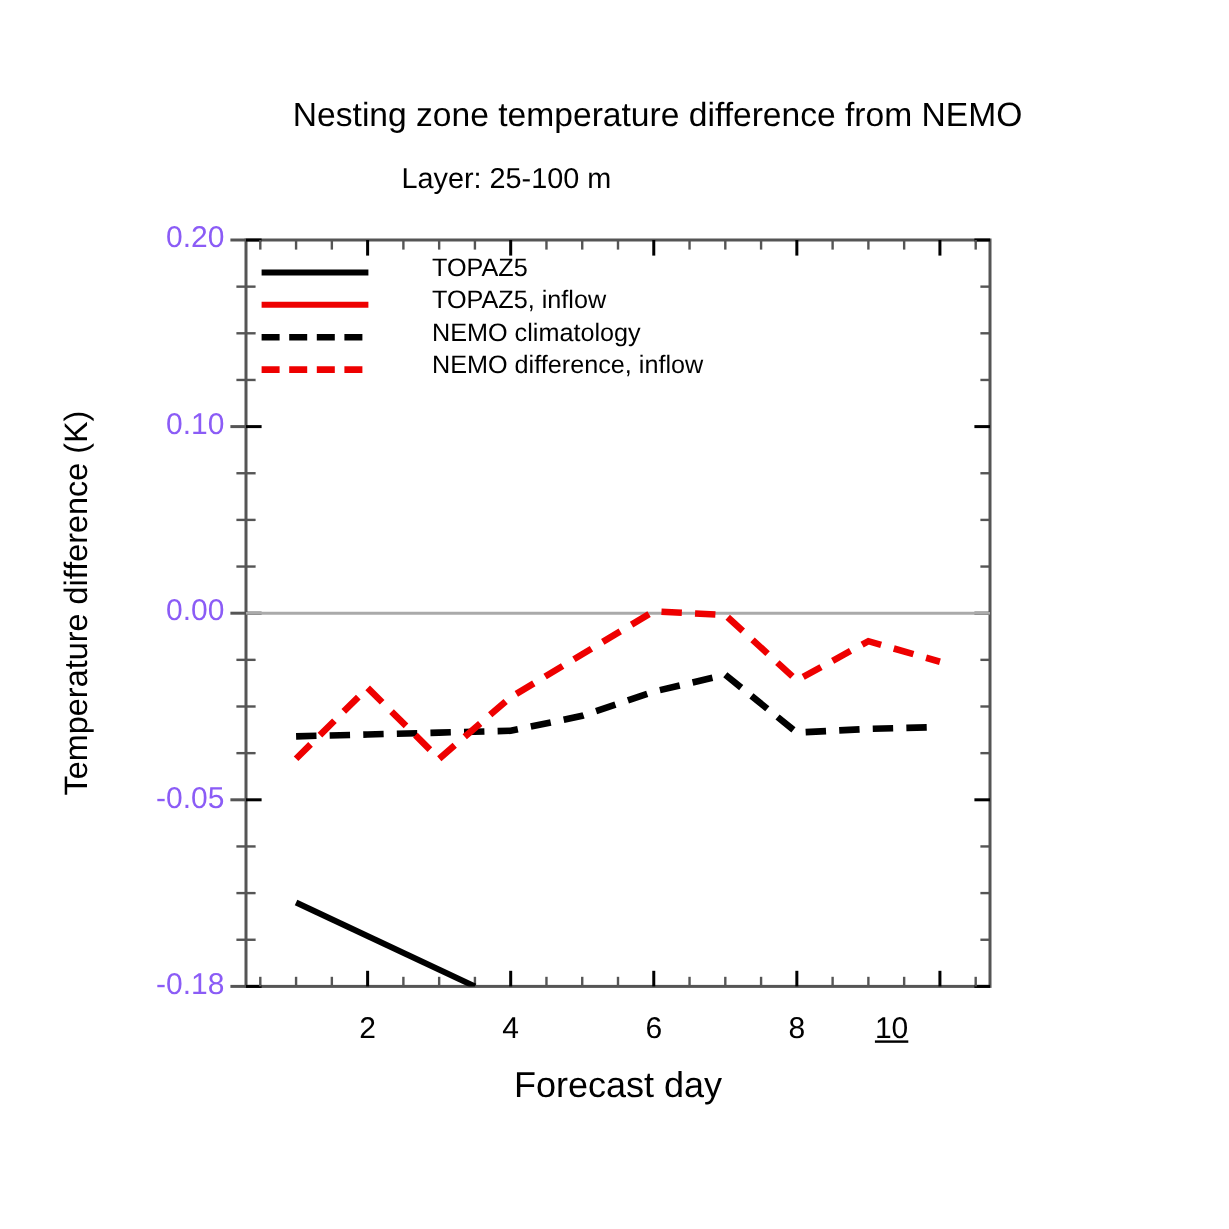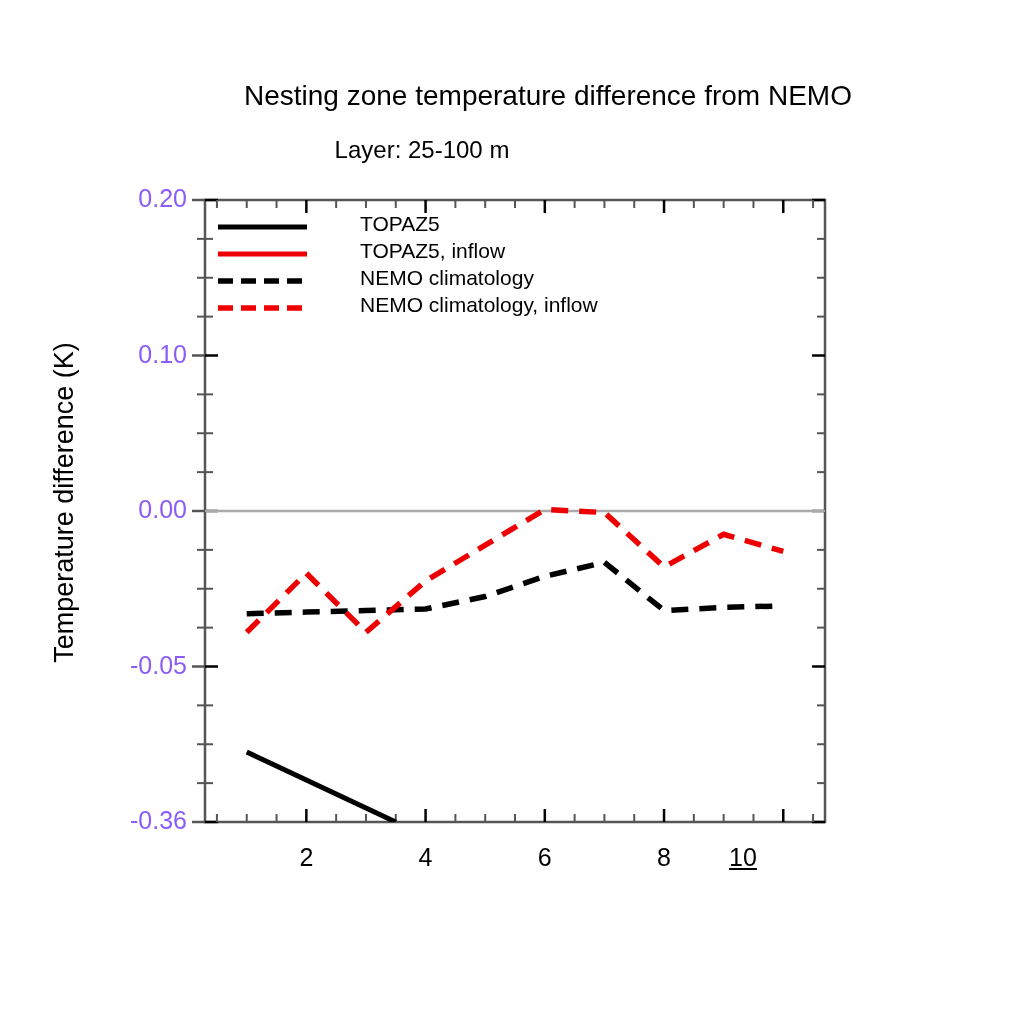--- a/index.html
+++ b/index.html
@@ -46,20 +46,21 @@
 </style>
 </head>
 <body>
 
 <div id="figure">
 
   <div class="title-main">Nesting zone temperature difference from NEMO</div>
   <div class="title-sub">Layer: 25-100 m</div>
 
   <div class="ylabel">Temperature difference (K)</div>
+  <div class="xlabel">Forecast day</div>
 
   <svg id="plotsvg" viewBox="0 0 1024 1024" xmlns="http://www.w3.org/2000/svg">
     <g id="axes-frame">
         <rect x="205" y="200" width="620" height="622" fill="none" stroke="#555555" stroke-width="2.5"></rect>
       </g>
     <g id="ticks-major">
         <line x1="306.34615384615387" y1="822" x2="306.34615384615387" y2="809" stroke="#000" stroke-width="2.5"></line>
         <line x1="306.34615384615387" y1="200" x2="306.34615384615387" y2="213" stroke="#000" stroke-width="2.5"></line>
         <line x1="425.5769230769231" y1="822" x2="425.5769230769231" y2="809" stroke="#000" stroke-width="2.5"></line>
         <line x1="425.5769230769231" y1="200" x2="425.5769230769231" y2="213" stroke="#000" stroke-width="2.5"></line>
@@ -172,29 +173,29 @@
         <line x1="218" y1="281" x2="307" y2="281" stroke="#000000" stroke-width="5.5" stroke-linecap="butt" stroke-dasharray="15,8"></line>
         <line x1="218" y1="308" x2="307" y2="308" stroke="#ee0000" stroke-width="5.5" stroke-linecap="butt" stroke-dasharray="15,8"></line>
       </g>
   </svg>
 
   <div id="ytick-labels">
       <div class="ytick-label" style="left: 87px; top: 184px;">0.20</div>
       <div class="ytick-label" style="left: 87px; top: 339.5px;">0.10</div>
       <div class="ytick-label" style="left: 87px; top: 495px;">0.00</div>
       <div class="ytick-label" style="left: 87px; top: 650.5px;">-0.05</div>
-      <div class="ytick-label" style="left: 87px; top: 806px;">-0.36</div>
+      <div class="ytick-label" style="left: 87px; top: 806px;">-0.18</div>
     </div>
   <div id="xtick-labels">
       <div class="xtick-label" style="left: 276.346px; top: 843px;">2</div>
       <div class="xtick-label" style="left: 395.577px; top: 843px;">4</div>
       <div class="xtick-label" style="left: 514.808px; top: 843px;">6</div>
       <div class="xtick-label" style="left: 634.038px; top: 843px;">8</div>
       <div class="xtick-label" style="left: 713px; top: 843px; text-decoration: underline;">10</div>
     </div>
   <div id="legend-labels">
       <div class="legend-label" style="top: 212px;">TOPAZ5</div>
       <div class="legend-label" style="top: 239px;">TOPAZ5, inflow</div>
       <div class="legend-label" style="top: 266px;">NEMO climatology</div>
-      <div class="legend-label" style="top: 293px;">NEMO climatology, inflow</div>
+      <div class="legend-label" style="top: 293px;">NEMO difference, inflow</div>
     </div>
 
 </div>
 
 </body></html>

